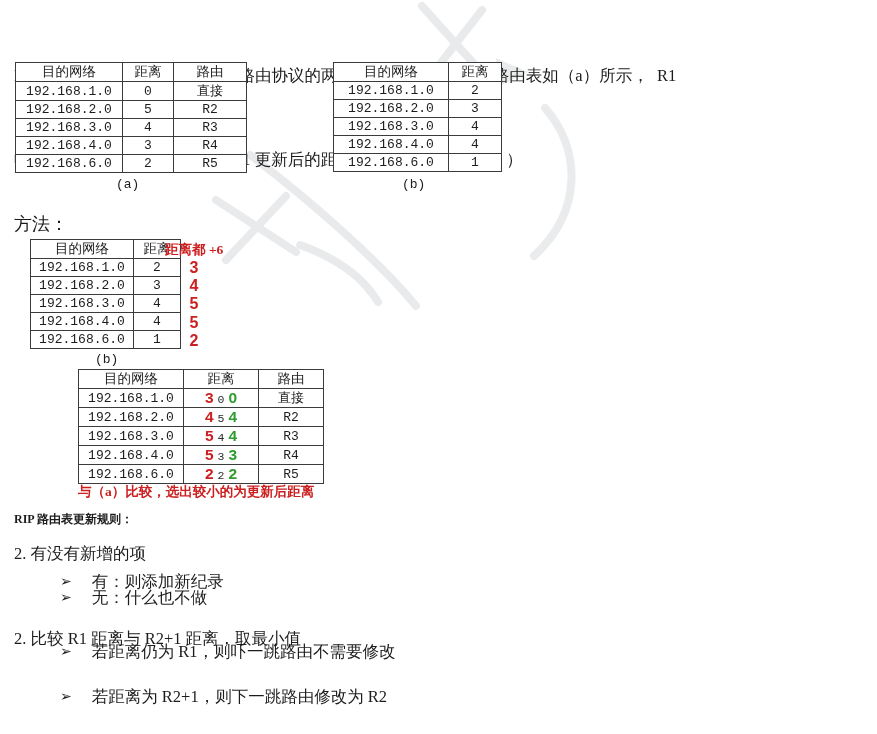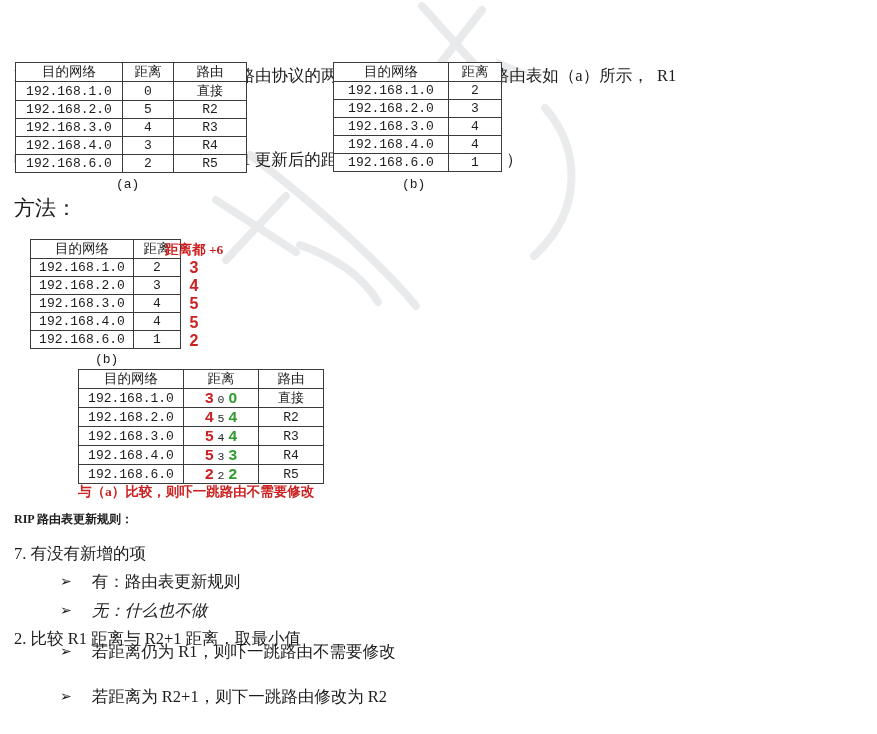--- a/index.html
+++ b/index.html
@@ -15,21 +15,21 @@
   .rtable th{font-family:"Liberation Serif","DejaVu Serif",serif;font-size:13.5px;}
   .cjk{font-family:"Liberation Serif","DejaVu Serif",serif;}
 
   .c-net{width:98px;} .c-dist{width:42px;} .c-route{width:64px;}
   .b-net{width:106px;} .b-dist{width:44px;}
   .m-net{width:94px;}  .m-dist{width:38px;}
   .r-net{width:96px;}  .r-dist{width:66px;} .r-route{width:56px;}
 
   .caption{position:absolute;font-family:"Liberation Mono","DejaVu Sans Mono",monospace;font-size:13px;color:#1c1c1c;}
 
-  .method-label{position:absolute;left:14px;top:194px;font-size:21px;}
+  .method-label{position:absolute;left:14px;top:212px;font-size:18px;}
 
   .plus-col{position:absolute;left:165px;top:240px;width:78px;}
   .plus-label{height:19px;line-height:19px;color:#cc2020;font-weight:bold;font-size:13.5px;white-space:nowrap;}
   .plus-val{height:18.2px;line-height:18.2px;color:#cc2020;font-weight:bold;font-size:16px;text-align:center;width:58px;
     font-family:"Liberation Sans","DejaVu Sans",sans-serif;}
 
   .dist-multi{white-space:nowrap;}
   .v-new{color:#cc2020;font-weight:bold;font-size:15.5px;font-family:"Liberation Sans","DejaVu Sans",sans-serif;margin-right:4px;}
   .v-old{color:#2a2a2a;font-size:11.5px;margin-right:4px;}
   .v-min{color:#2e9c2e;font-weight:bold;font-size:15.5px;font-family:"Liberation Sans","DejaVu Sans",sans-serif;}
@@ -217,30 +217,30 @@
       </tr>
       <tr>
         <td>192.168.6.0</td>
         <td class="dist-multi">
           <span class="v-new">2</span><span class="v-old">2</span><span class="v-min">2</span>
         </td>
         <td>R5</td>
       </tr>
     </tbody>
   </table>
-  <div class="compare-note">与（a）比较，则吓一跳路由不需要修改</div>
+  <div class="compare-note">与（a）比较，选出较小的为更新后距离</div>
 
   <div class="rules-heading">RIP 路由表更新规则：</div>
 
-  <div class="rule-line" style="top:543px;">7. 有没有新增的项</div>
+  <div class="rule-line" style="top:543px;">2. 有没有新增的项</div>
 
   <div class="rule-sub" style="top:571px;">
-    <span class="bullet">➢</span><span>有：路由表更新规则</span>
-  </div>
-  <div class="rule-sub" style="top:600px;font-style:italic;">
+    <span class="bullet">➢</span><span>有：则添加新纪录</span>
+  </div>
+  <div class="rule-sub" style="top:587px;">
     <span class="bullet">➢</span><span>无：什么也不做</span>
   </div>
 
   <div class="rule-line" style="top:628px;">2. 比较 R1 距离与 R2+1 距离，取最小值</div>
 
   <div class="rule-sub" style="top:641px;">
     <span class="bullet">➢</span><span>若距离仍为 R1，则吓一跳路由不需要修改</span>
   </div>
   <div class="rule-sub" style="top:686px;">
     <span class="bullet">➢</span><span>若距离为 R2+1，则下一跳路由修改为 R2</span>

